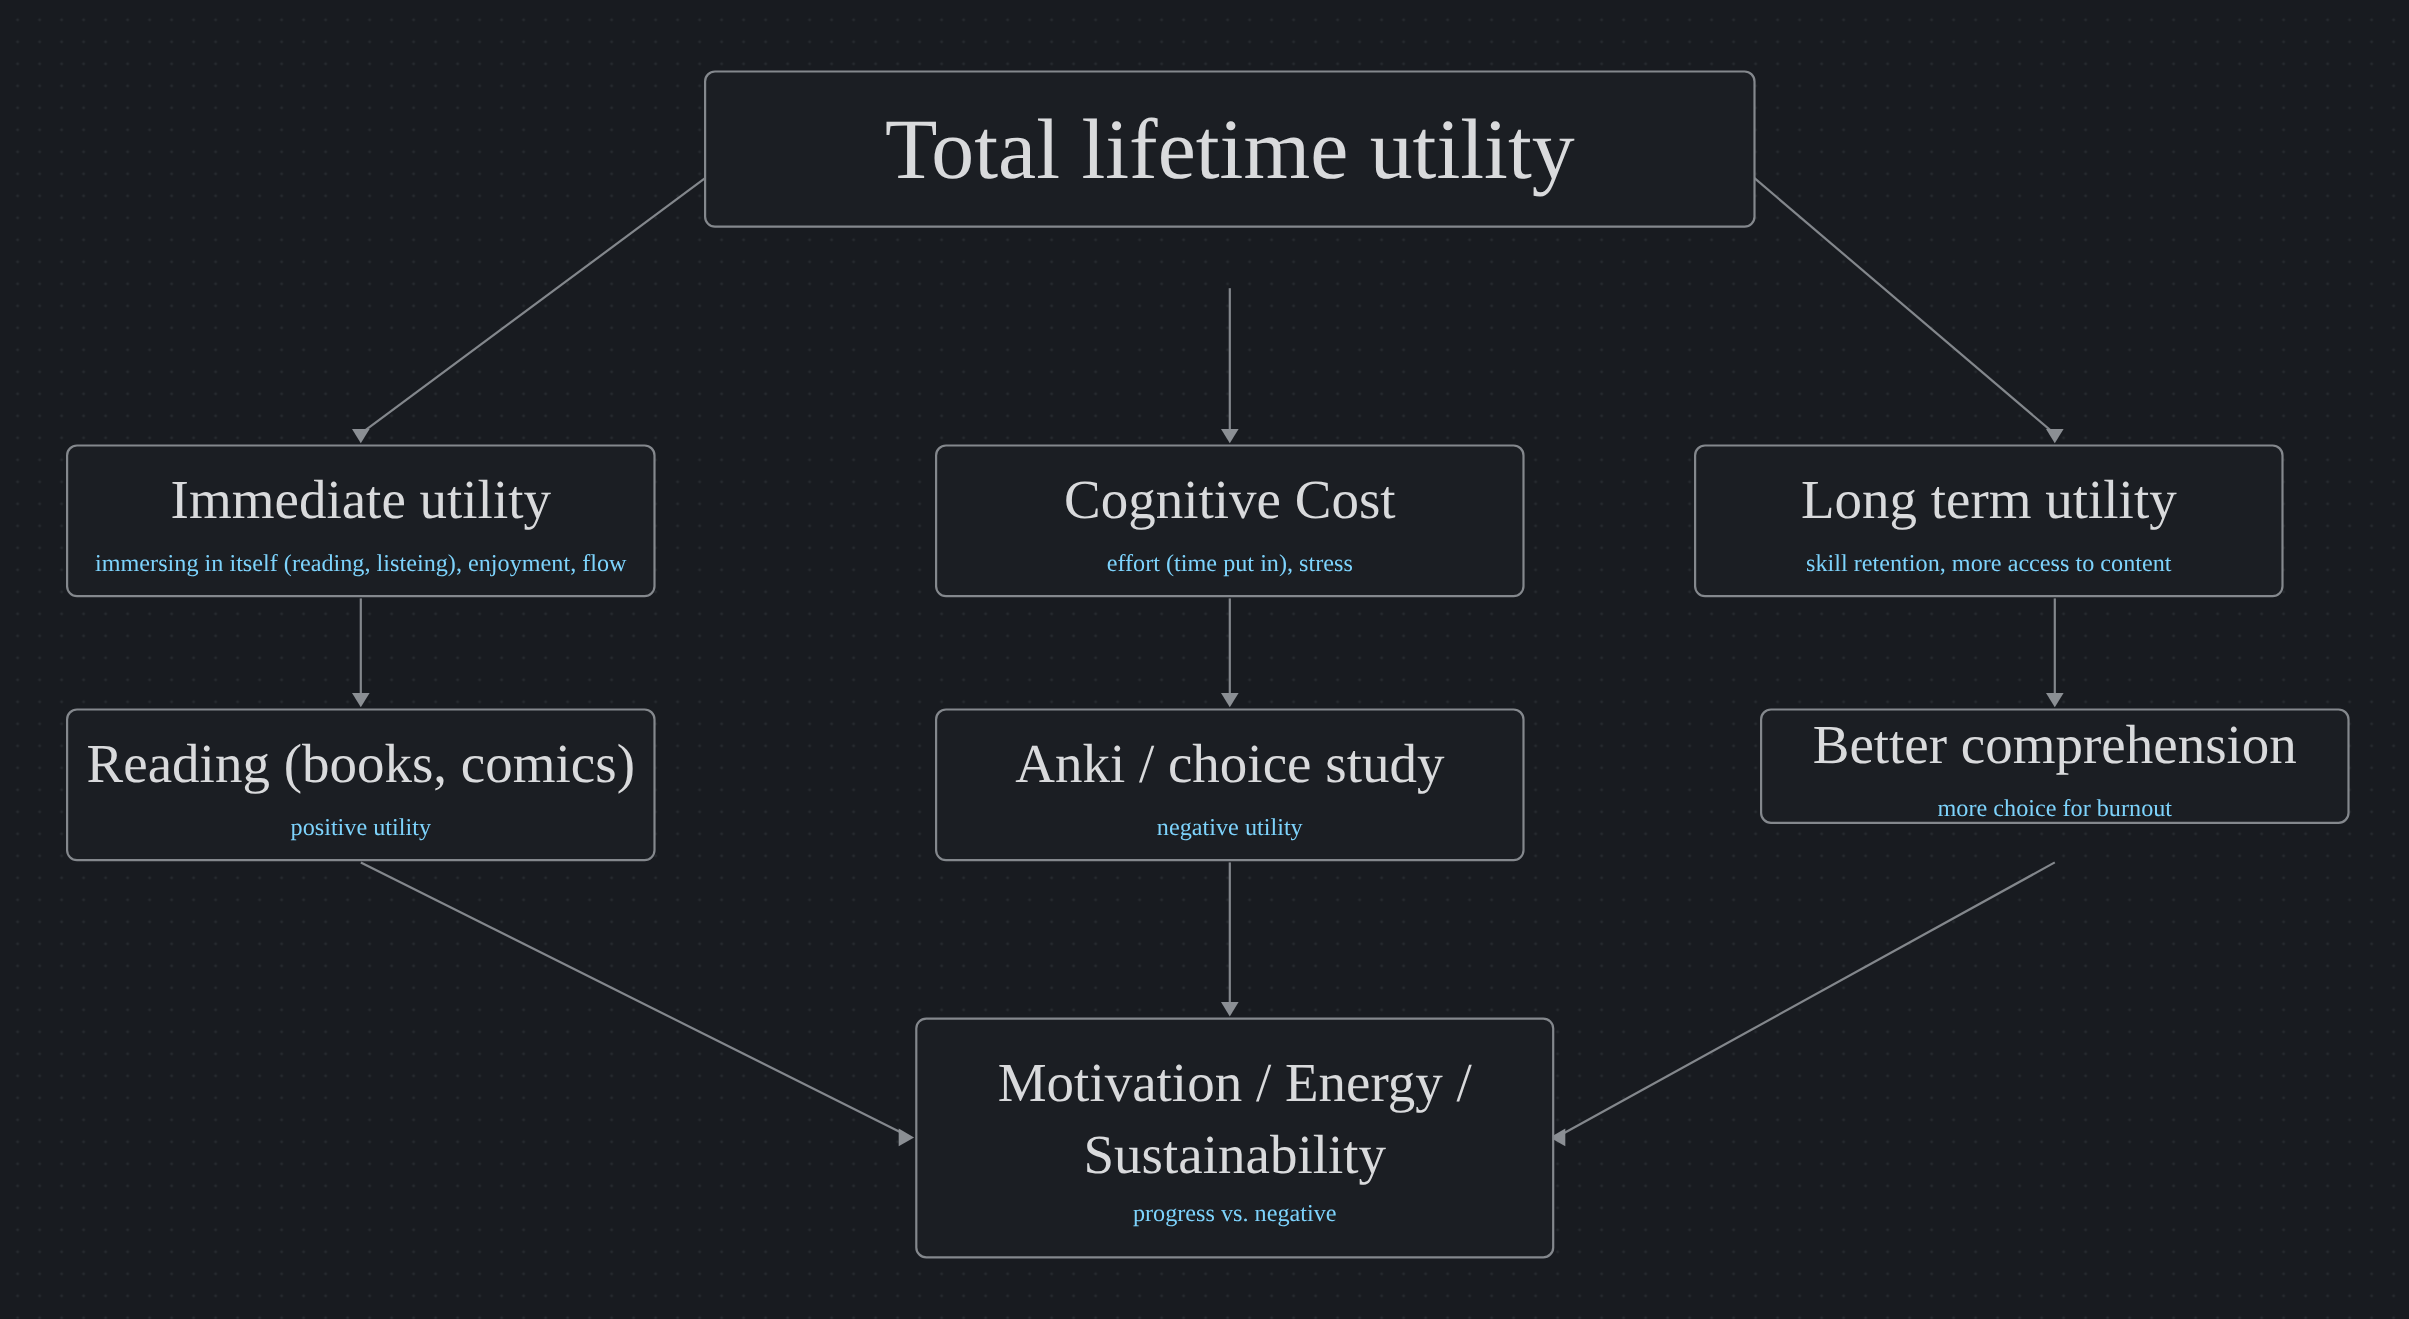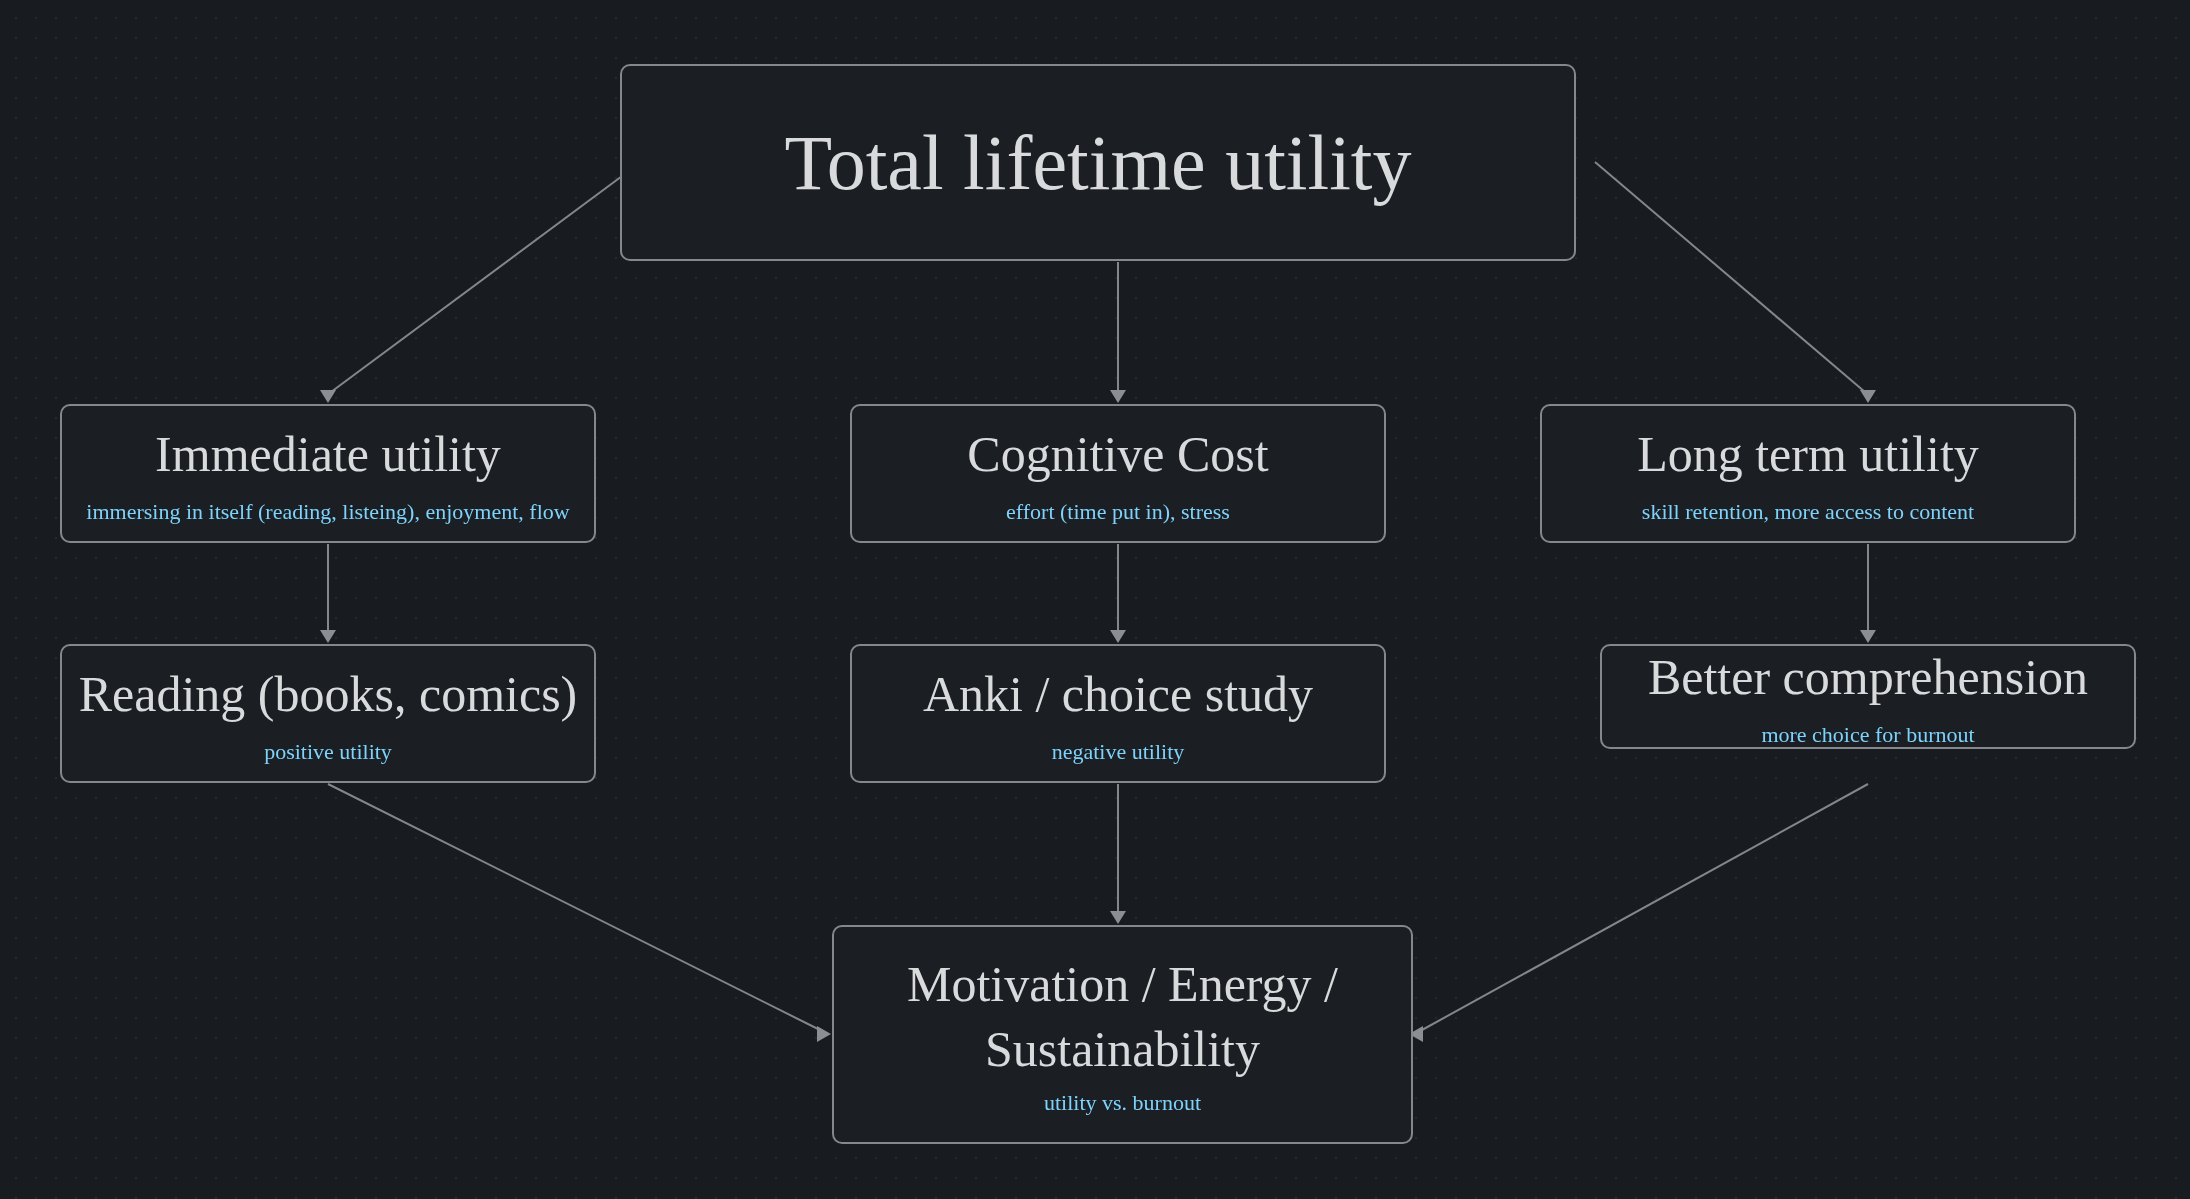--- a/index.html
+++ b/index.html
@@ -33,21 +33,21 @@
     font-size:50px;
     line-height:1.3;
     white-space:nowrap;
   }
   .node .subtitle{
     color:#7dd3fc;
     font-size:22px;
     line-height:1.2;
     white-space:nowrap;
   }
-  .node--total{left:620px;top:64px;width:956px;height:197px;}
+  .node--total{left:640px;top:64px;width:956px;height:143px;}
   .node--total .title{font-size:78px;}
   .node--immediate{left:60px;top:404px;width:536px;height:139px;}
   .node--cognitive{left:850px;top:404px;width:536px;height:139px;}
   .node--longterm{left:1540px;top:404px;width:536px;height:139px;}
   .node--reading{left:60px;top:644px;width:536px;height:139px;}
   .node--anki{left:850px;top:644px;width:536px;height:139px;}
   .node--better{left:1600px;top:644px;width:536px;height:105px;}
   .node--motivation{left:832px;top:925px;width:581px;height:219px;gap:8px;}
   .node--motivation .title{white-space:normal;max-width:540px;}
   .edge-line{stroke:#83878c;stroke-width:2;fill:none;}
@@ -117,16 +117,16 @@
     <div class="subtitle">negative utility</div>
   </div>
 
   <div class="node node--better">
     <div class="title">Better comprehension</div>
     <div class="subtitle">more choice for burnout</div>
   </div>
 
   <div class="node node--motivation">
     <div class="title">Motivation / Energy / Sustainability</div>
-    <div class="subtitle">utility vs. burnout</div>
+    <div class="subtitle">progress vs. negative</div>
   </div>
 
 </div>
 
 </body></html>

